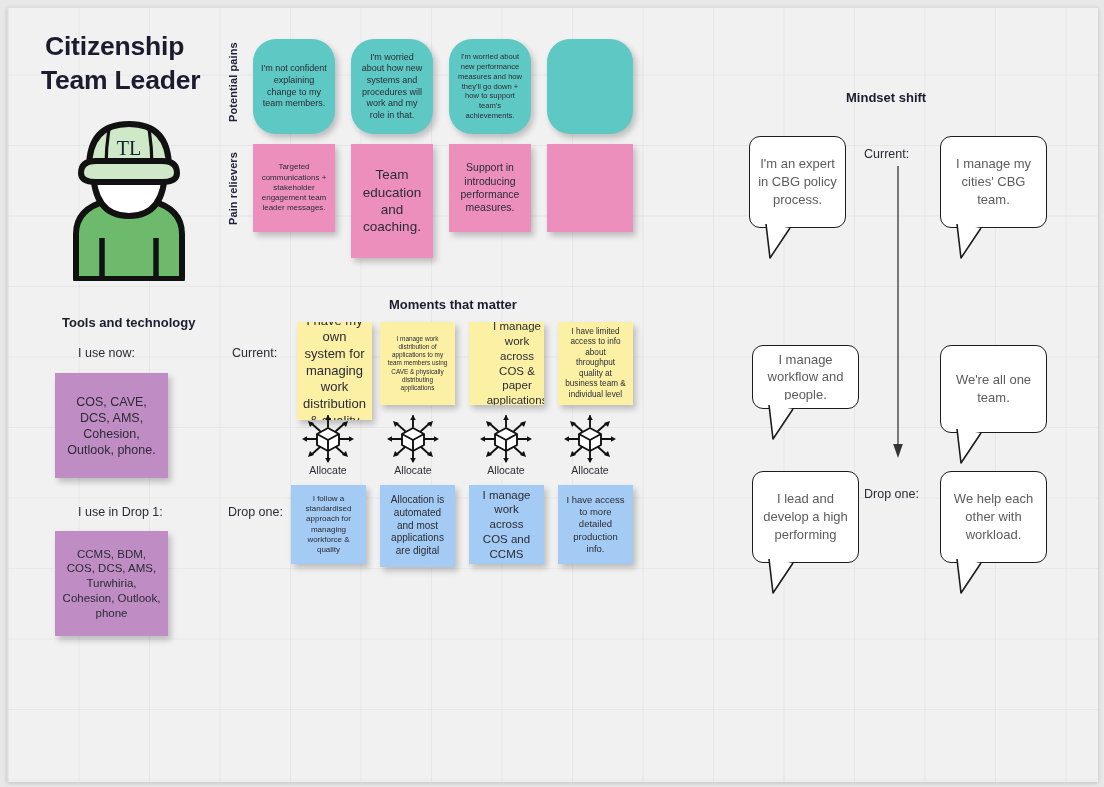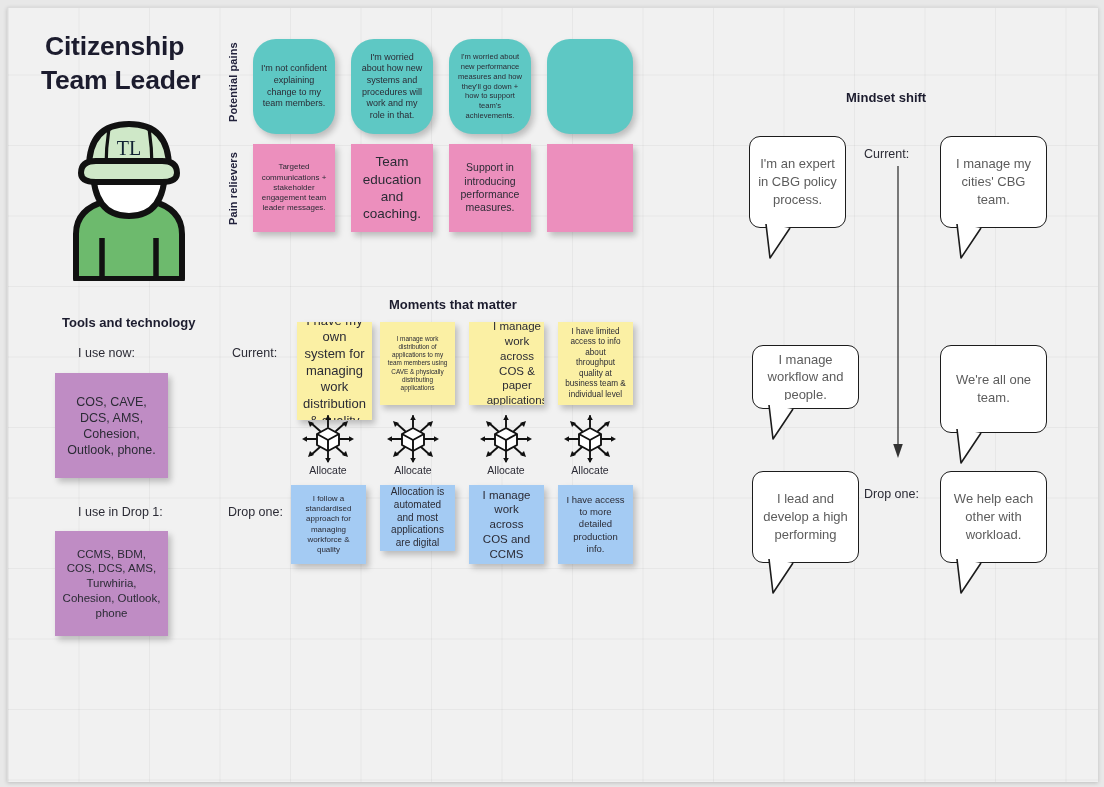--- a/index.html
+++ b/index.html
@@ -176,21 +176,21 @@
   <div class="sticky s-teal" style="left:441px; top:31px; width:82px; height:95px; font-size:7.6px;">
     <span>I'm worried about new performance measures and how they'll go down + how to support team's achievements.</span>
   </div>
   <div class="sticky s-teal" style="left:539px; top:31px; width:86px; height:95px; font-size:9px;">
     <span></span>
   </div>
 
   <div class="sticky s-pink" style="left:245px; top:136px; width:82px; height:88px; font-size:8px;">
     <span>Targeted communications + stakeholder engagement team leader messages.</span>
   </div>
-  <div class="sticky s-pink" style="left:343px; top:136px; width:82px; height:88px; font-size:13.5px;">
+  <div class="sticky s-pink" style="left:343px; top:136px; width:82px; height:114px; font-size:13.5px;">
     <span>Team education and coaching.</span>
   </div>
   <div class="sticky s-pink" style="left:441px; top:136px; width:82px; height:88px; font-size:10.5px;">
     <span>Support in introducing performance measures.</span>
   </div>
   <div class="sticky s-pink" style="left:539px; top:136px; width:86px; height:88px; font-size:10.5px;">
     <span></span>
   </div>
 
   <div class="heading" id="h-moments">Moments that matter</div>
@@ -332,21 +332,21 @@
         <path d="M27 13 L38 19 L38 30 L27 36 L16 30 L16 19 Z"></path>
         <path d="M16 19 L27 25 L38 19 M27 25 L27 36"></path>
       </g>
     </svg>
   </div>
   <div class="alloc-cap" style="left:542px; top:456px;">Allocate</div>
 
   <div class="sticky s-blue" style="left:283px; top:477px; width:75px; height:79px; font-size:8px;">
     <span>I follow a standardised approach for managing workforce &amp; quality</span>
   </div>
-  <div class="sticky s-blue" style="left:372px; top:477px; width:75px; height:66px; font-size:10px;">
+  <div class="sticky s-blue" style="left:372px; top:477px; width:75px; height:82px; font-size:10px;">
     <span>Allocation is automated and most applications are digital</span>
   </div>
   <div class="sticky s-blue" style="left:461px; top:477px; width:75px; height:79px; font-size:11.5px;">
     <span>I manage work across COS and CCMS</span>
   </div>
   <div class="sticky s-blue" style="left:550px; top:477px; width:75px; height:79px; font-size:9.5px;">
     <span>I have access to more detailed production info.</span>
   </div>
 
   <div id="mindset-arrow">

